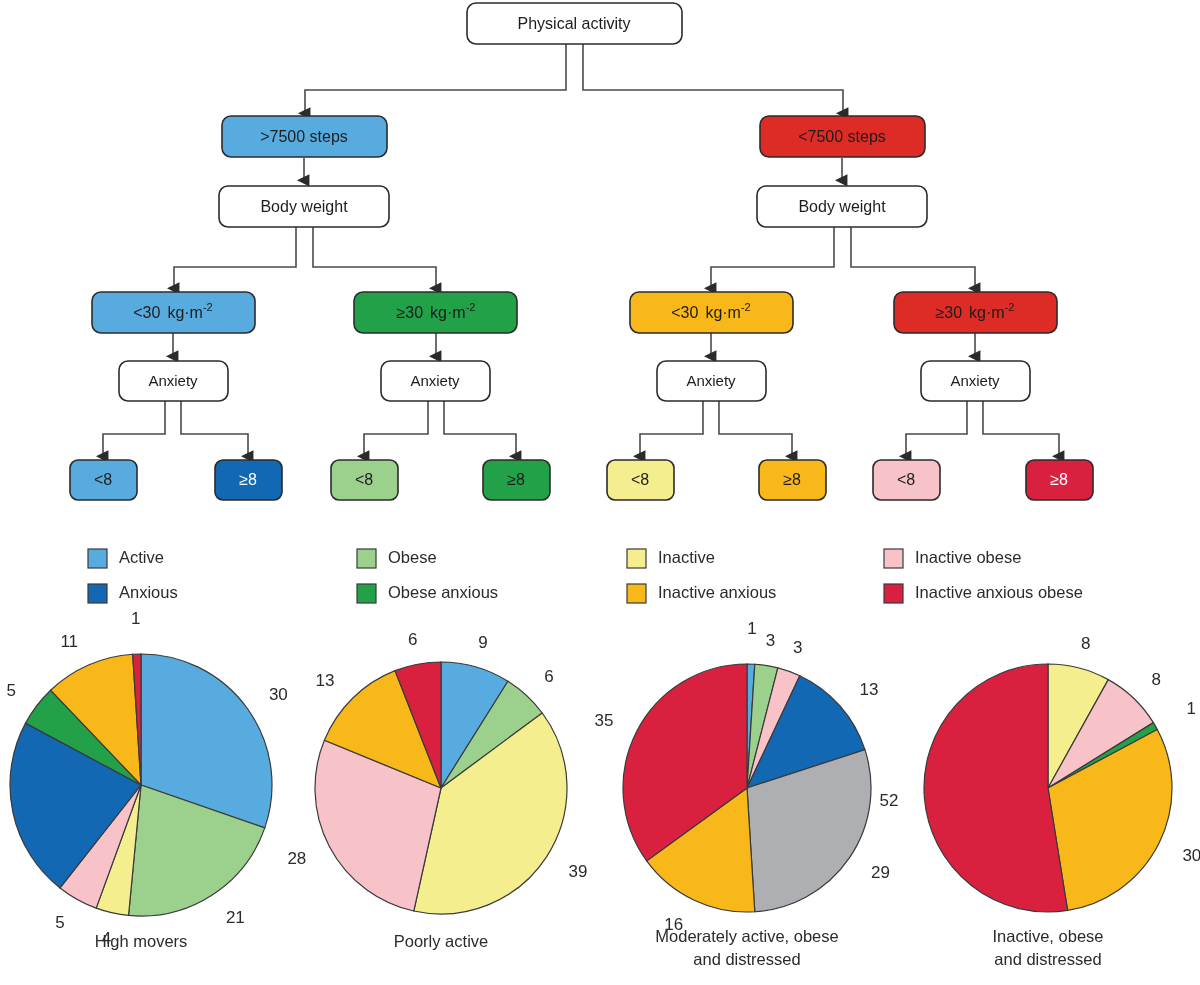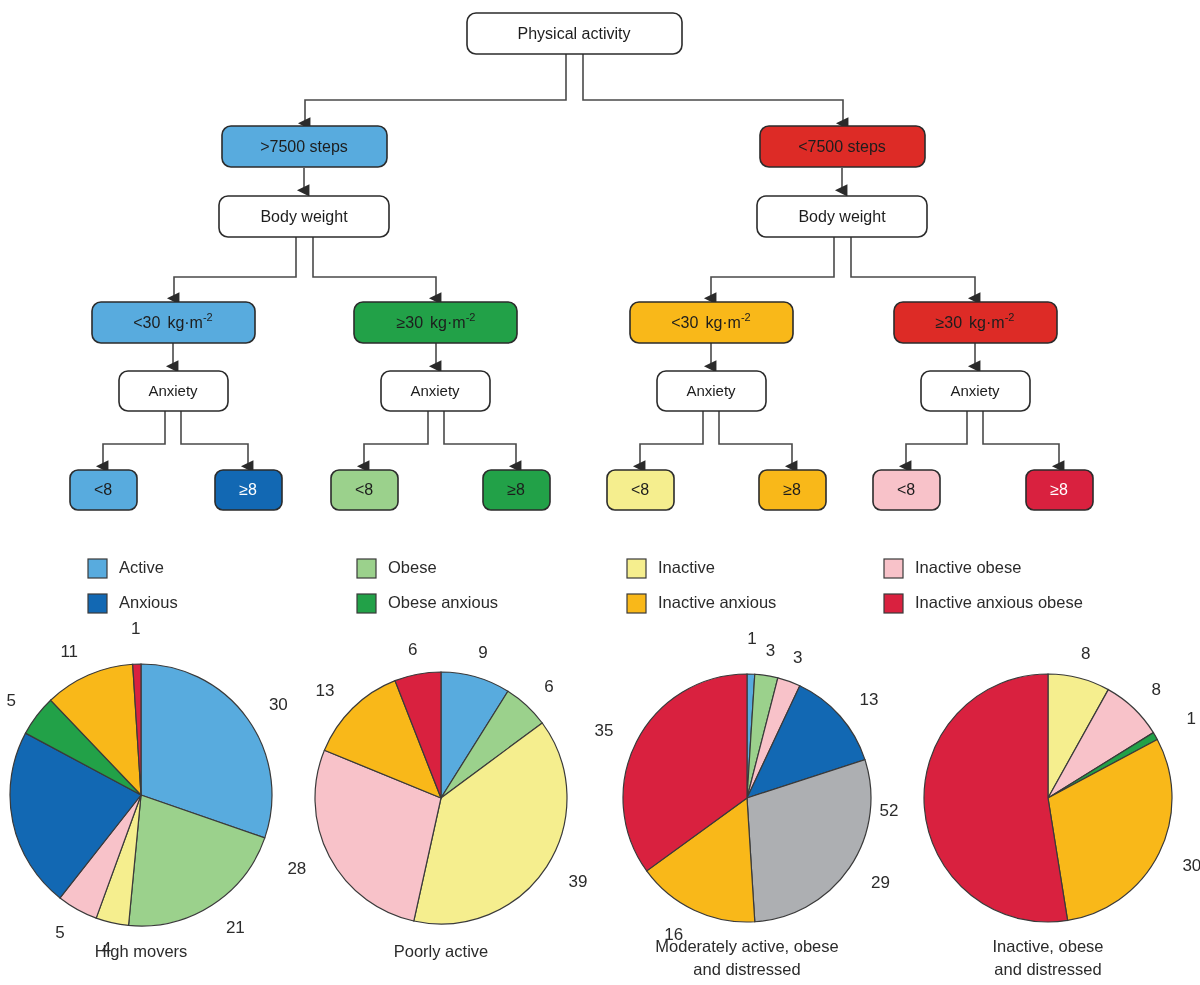--- a/index.html
+++ b/index.html
@@ -2,21 +2,21 @@
 <html><head>
 <meta charset="utf-8">
 <title>Physical activity phenotype flowchart and pie charts</title>
 <style>
   html,body{margin:0;padding:0;background:#ffffff;}
   body{
     width:1200px;height:985px;position:relative;overflow:hidden;
     font-family:"Liberation Sans","DejaVu Sans",sans-serif;
     color:#2b2b2b;
   }
-  #figure{position:absolute;left:0;top:0;width:1200px;height:925px;margin-top:10px;}
+  #figure{position:absolute;left:0;top:0;width:1200px;height:925px;}
   svg.layer{position:absolute;left:0;top:0;width:1200px;height:985px;overflow:visible;}
   .node-text{
     font-family:"Liberation Sans","DejaVu Sans",sans-serif;
     font-size:16px;fill:#22303b;text-anchor:middle;dominant-baseline:middle;
   }
   .node-text.white{fill:#ffffff;}
   .node-text.dark{fill:#1d1d1d;}
   .node-text.small{font-size:15px;}
   .node-rect{stroke:#2b2b2b;stroke-width:1.6;}
   .node-rect.plain{fill:#ffffff;stroke:#2b2b2b;}

